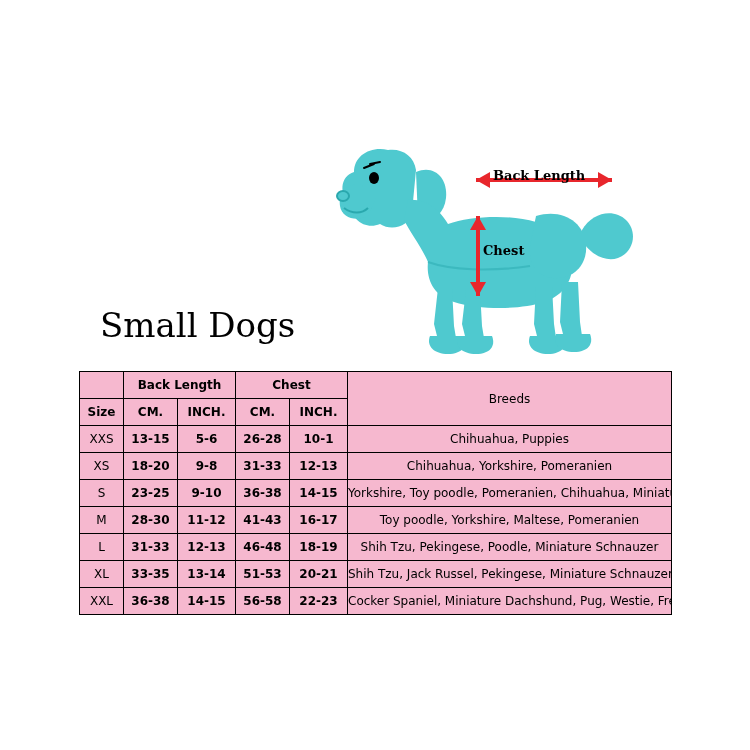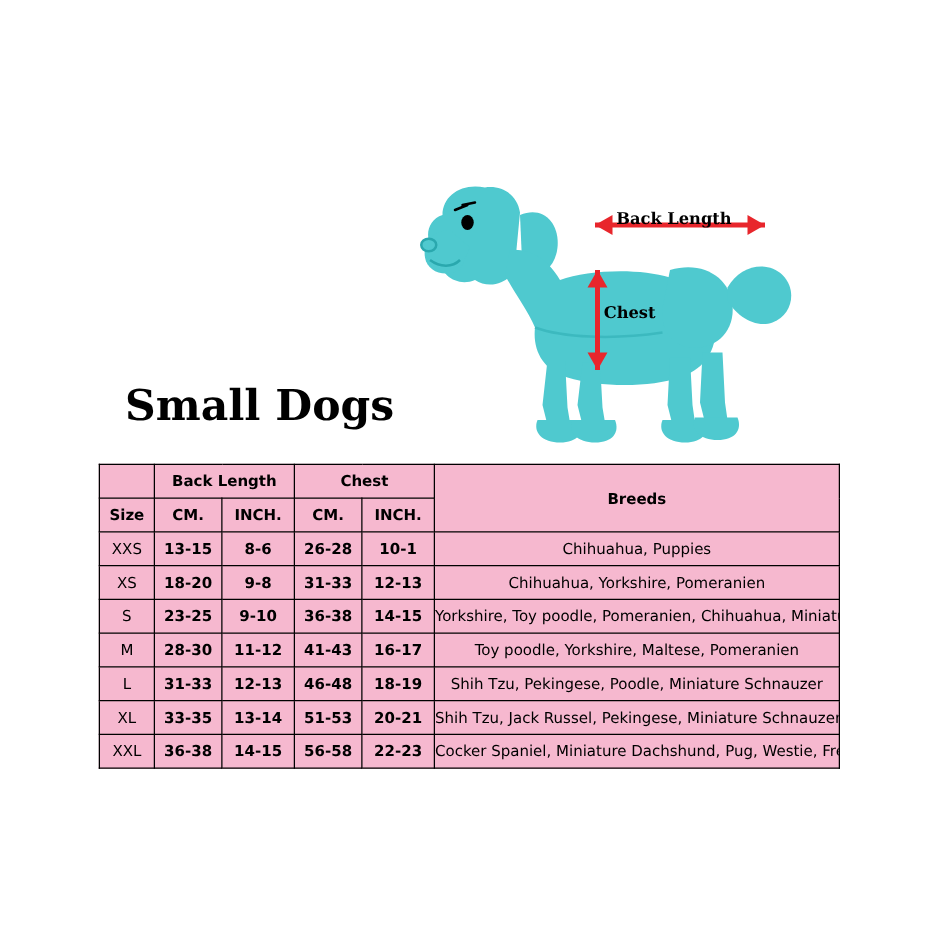--- a/index.html
+++ b/index.html
@@ -30,21 +30,21 @@
     font-size: 44px;
     letter-spacing: -0.5px;
     color: #000;
     white-space: nowrap;
   }
   .title-section {
     position: absolute;
     left: 100px;
     top: 305px;
     font-family: "DejaVu Serif", serif;
-    font-weight: bold;
+    font-weight: normal;
     font-size: 34px;
     color: #000;
     white-space: nowrap;
   }
   .title-measure {
     position: absolute;
     left: 408px;
     top: 93px;
     font-family: "DejaVu Serif", serif;
     font-weight: bold;
@@ -101,21 +101,21 @@
     vertical-align: middle;
     font-family: "DejaVu Sans", sans-serif;
   }
   .hdr-group {
     font-family: "DejaVu Serif", serif;
     font-weight: bold;
     font-size: 15px;
   }
   .hdr-breeds {
     font-family: "DejaVu Serif", serif;
-    font-weight: bold;
+    font-weight: normal;
     font-size: 19px;
   }
   .hdr-unit {
     font-family: "DejaVu Serif", serif;
     font-weight: bold;
     font-size: 12.5px;
     color: #e8262c;
   }
   .hdr-size {
     font-family: "DejaVu Serif", serif;
@@ -230,21 +230,21 @@
           <th class="hdr-unit">CM.</th>
           <th class="hdr-unit">INCH.</th>
           <th class="hdr-unit">CM.</th>
           <th class="hdr-unit">INCH.</th>
         </tr>
       </thead>
       <tbody>
         <tr>
           <td class="size-cell">XXS</td>
           <td class="num-cell">13-15</td>
-          <td class="num-cell">8-6</td>
+          <td class="num-cell">5-6</td>
           <td class="num-cell">26-28</td>
           <td class="num-cell">10-1</td>
           <td class="breed-cell">Chihuahua, Puppies</td>
         </tr>
         <tr>
           <td class="size-cell">XS</td>
           <td class="num-cell">18-20</td>
           <td class="num-cell">9-8</td>
           <td class="num-cell">31-33</td>
           <td class="num-cell">12-13</td>

